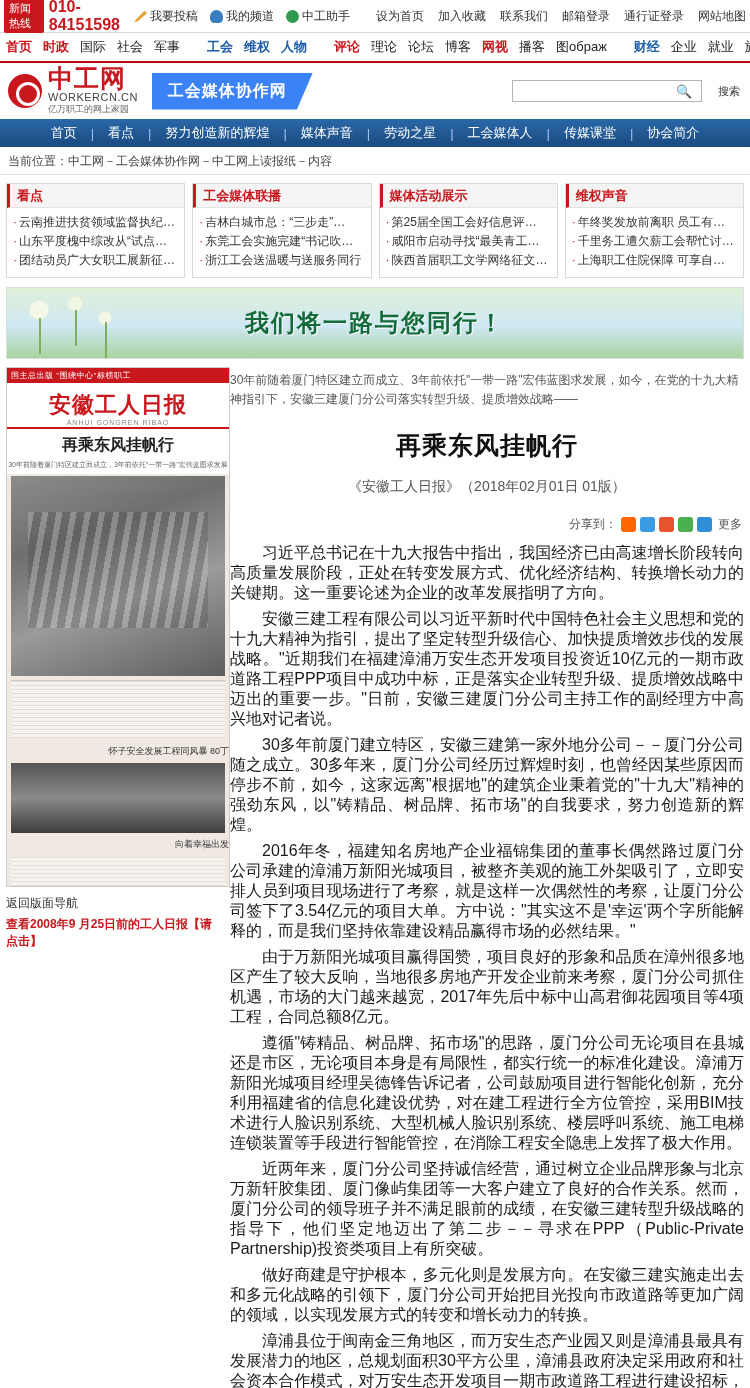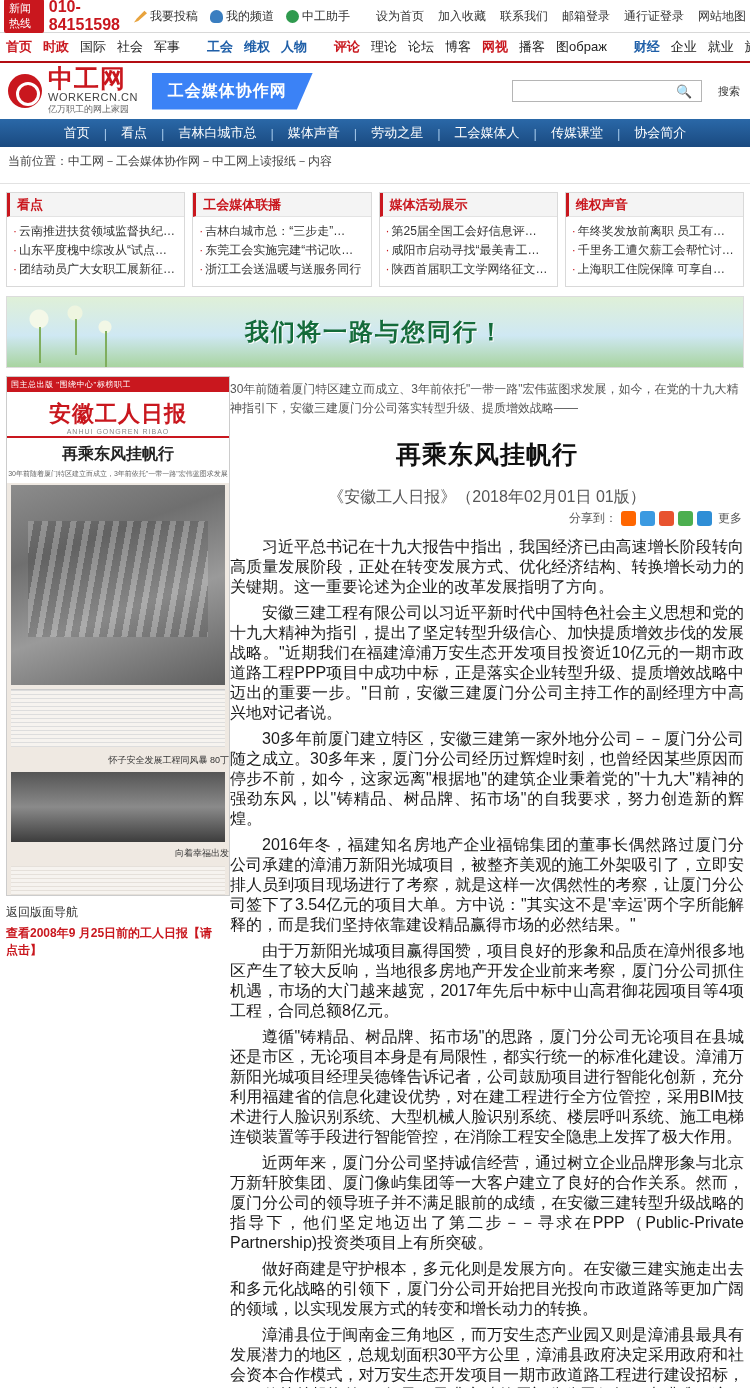--- a/index.html
+++ b/index.html
@@ -132,21 +132,21 @@
     background: #1b4f86;
     background: linear-gradient(#2a68a8, #1a4a80);
     display: flex; align-items: center; justify-content: center;
     color: #fff; font-size: 13px;
   }
   .subnav span.s-item { padding: 0 14px; white-space: nowrap; }
   .subnav span.s-div { color: #9ec3e6; }
 
   
   .crumb {
-    height: 37px; line-height: 28px;
+    height: 28px; line-height: 28px;
     border-bottom: 1px solid #e2e2e2;
     font-size: 12px; color: #444; padding-left: 8px;
   }
 
   
   .boxes {
     display: flex;
     padding: 8px 6px 0 6px;
     gap: 7px;
   }
@@ -259,21 +259,21 @@
   .right-col { flex: 1; min-width: 0; }
   .lead {
     font-size: 12px; color: #555; line-height: 19px; text-indent: 0;
     padding: 4px 0 6px 0;
   }
   h1.title {
     text-align: center; font-size: 25px; font-weight: bold;
     color: #111; margin: 14px 0 16px 0; letter-spacing: 1px;
   }
   .source {
-    text-align: center; font-size: 16px; color: #555; margin-bottom: 2px;
+    text-align: center; font-size: 14px; color: #555; margin-bottom: 20px;
   }
   .share {
     display: flex; align-items: center; justify-content: flex-end;
     font-size: 12px; color: #555; margin-bottom: 10px; padding-right: 2px;
   }
   .share .sico {
     width: 15px; height: 15px; border-radius: 3px; margin-left: 4px;
     display: inline-block;
   }
   .s1{background:#f60;} .s2{background:#3b9ae1;} .s3{background:#e8532f;}
@@ -360,21 +360,21 @@
       </div>
       <span class="search-btn">搜索</span>
     </div>
   </div>
 
   <div class="subnav">
     <span class="s-item">首页</span>
     <span class="s-div">|</span>
     <span class="s-item">看点</span>
     <span class="s-div">|</span>
-    <span class="s-item">吉林白城市总</span>
+    <span class="s-item">努力创造新的辉煌</span>
     <span class="s-div">|</span>
     <span class="s-item">媒体声音</span>
     <span class="s-div">|</span>
     <span class="s-item">劳动之星</span>
     <span class="s-div">|</span>
     <span class="s-item">工会媒体人</span>
     <span class="s-div">|</span>
     <span class="s-item">传媒课堂</span>
     <span class="s-div">|</span>
     <span class="s-item">协会简介</span>

